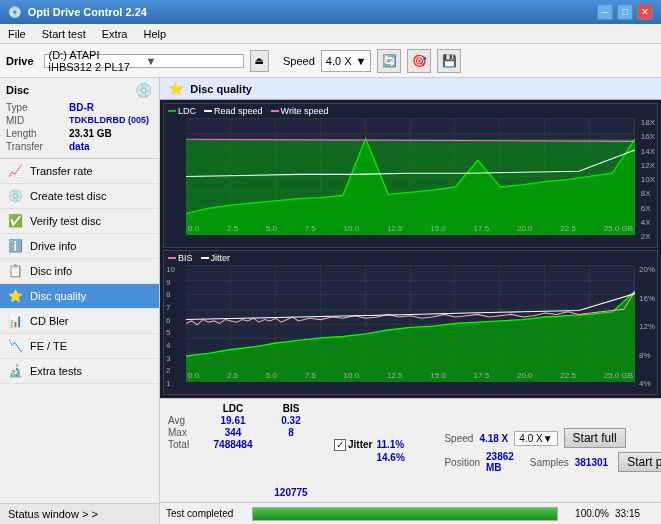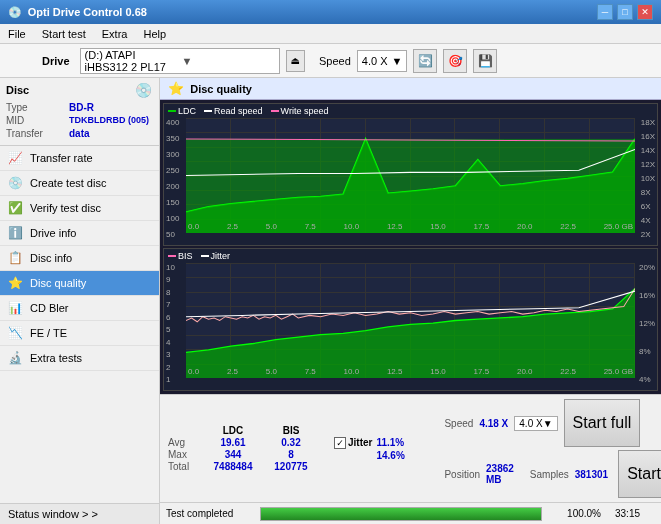--- a/index.html
+++ b/index.html
@@ -38,24 +38,24 @@
     
     .toolbar {
       background: #f5f5f5;
       border-bottom: 1px solid #ccc;
       display: flex;
       align-items: center;
       padding: 3px 6px;
       height: 34px;
       gap: 6px;
     }
-    .toolbar-label { font-size: 11px; font-weight: bold; margin-right: 4px; margin-left: 36px; }
+    .toolbar-label { font-size: 11px; font-weight: bold; margin-right: 4px; }
     .drive-select {
       display: flex; align-items: center; background: white; border: 1px solid #aaa;
-      padding: 1px 4px; font-size: 11px; height: 26px; min-width: 200px;
+      padding: 1px 4px; font-size: 11px; height: 14px; min-width: 200px;
     }
     .drive-select span { flex: 1; }
     .drive-btn {
       border: 1px solid #aaa; background: #e8e8e8; padding: 1px 4px; height: 22px;
       font-size: 10px; cursor: pointer; display: flex; align-items: center;
     }
     .speed-label { font-size: 11px; margin-left: 8px; }
     .speed-select {
       border: 1px solid #aaa; background: white; padding: 1px 4px; font-size: 11px; height: 22px;
       display: flex; align-items: center; gap: 4px;
@@ -217,39 +217,39 @@
       display: flex;
       align-items: center;
       font-size: 10px;
       gap: 8px;
     }
     .stats-val { color: #0000cc; font-weight: bold; }
     .checkbox { width: 12px; height: 12px; border: 1px solid #666; background: white; display: flex; align-items: center; justify-content: center; font-size: 9px; }
     .btn-start {
       background: linear-gradient(to bottom, #e8e8e8, #d0d0d0);
       border: 1px solid #999;
-      padding: 14px 8px;
-      font-size: 16px;
+      padding: 2px 8px;
+      font-size: 12px;
       cursor: pointer;
       white-space: nowrap;
     }
     .speed-display { color: #0000cc; font-weight: bold; }
     .speed-box {
       border: 1px solid #aaa; background: white; padding: 1px 4px; font-size: 10px;
       display: flex; align-items: center;
     }
 
     
     .progress-area {
       background: #f0f0f0;
       border-top: 1px solid #ccc;
       padding: 3px 6px;
       display: flex;
       align-items: center;
-      gap: 14px;
+      gap: 6px;
       height: 22px;
     }
     .progress-bar-container {
       flex: 1; height: 14px; background: #e0e0e0; border: 1px solid #aaa; overflow: hidden;
     }
     .progress-bar-fill {
       height: 100%; background: linear-gradient(to bottom, #44cc44, #228822);
     }
     .progress-text { font-size: 10px; color: #000; min-width: 45px; text-align: right; }
     .time-text { font-size: 10px; color: #000; min-width: 40px; }
@@ -268,21 +268,21 @@
       ),
       #1e2640;
     }
   </style>
 </head>
 <body>
 
 <div class="title-bar">
   <div class="title-bar-left">
     <span>💿</span>
-    <span>Opti Drive Control 0.68</span>
+    <span>Opti Drive Control 2.24</span>
   </div>
   <div class="title-bar-controls">
     <span>─</span>
     <span>□</span>
     <span>✕</span>
   </div>
 </div>
 
 <div class="menu-bar">
   <span>File</span>
@@ -327,20 +327,24 @@
       </div>
       <div class="disc-info-row">
         <span class="disc-info-key">Type</span>
         <span class="disc-info-val">BD-R</span>
       </div>
       <div class="disc-info-row">
         <span class="disc-info-key">MID</span>
         <span class="disc-info-val" style="font-size:9px;">TDKBLDRBD (005)</span>
       </div>
       <div class="disc-info-row">
+        <span class="disc-info-key">Length</span>
+        <span class="disc-info-val black">23.31 GB</span>
+      </div>
+      <div class="disc-info-row">
         <span class="disc-info-key">Transfer</span>
         <span class="disc-info-val">data</span>
       </div>
     </div>
 
     <div class="sidebar-nav">
       <div class="sidebar-item">
         <span class="item-icon">📈</span>
         <span>Transfer rate</span>
       </div>
@@ -417,30 +421,20 @@
 
           <polyline points="0,90 20,85 40,82 60,80 80,78 100,76 120,75 140,73 160,20 180,72 200,70 220,68 240,65 260,40 280,65 300,63 320,60 340,58 360,55 380,52 400,20" fill="none" stroke="#00ff00" stroke-width="1.5"></polyline>
 
           <polygon points="0,90 20,85 40,82 60,80 80,78 100,76 120,75 140,73 160,20 180,72 200,70 220,68 240,65 260,40 280,65 300,63 320,60 340,58 360,55 380,52 400,20 400,110 0,110" fill="#00aa00" opacity="0.7"></polygon>
 
           <polyline points="0,55 50,54 100,53 150,53 200,52 250,52 300,51 350,50 400,30" fill="none" stroke="#ffffff" stroke-width="1"></polyline>
 
           <polyline points="0,20 400,22" fill="none" stroke="#ff69b4" stroke-width="1"></polyline>
         </svg>
 
-        <div class="y-axis-left">
-          <span>400</span>
-          <span>350</span>
-          <span>300</span>
-          <span>250</span>
-          <span>200</span>
-          <span>150</span>
-          <span>100</span>
-          <span>50</span>
-        </div>
 
         <div class="y-axis-right">
           <span>18X</span>
           <span>16X</span>
           <span>14X</span>
           <span>12X</span>
           <span>10X</span>
           <span>8X</span>
           <span>6X</span>
           <span>4X</span>
@@ -535,21 +529,21 @@
           <div style="color:#555;">Avg</div>
           <div class="stats-val" style="text-align:center;">19.61</div>
           <div class="stats-val" style="text-align:center;">0.32</div>
 
           <div style="color:#555;">Max</div>
           <div class="stats-val" style="text-align:center;">344</div>
           <div class="stats-val" style="text-align:center;">8</div>
 
           <div style="color:#555;">Total</div>
           <div class="stats-val" style="text-align:center;">7488484</div>
-          <div class="stats-val" style="text-align:center;">120775</div>
+          <div class="stats-val" style="text-align:center;margin-top:48px;">120775</div>
         </div>
 
         <div style="margin-left:6px; display:grid; grid-template-columns: auto 60px; font-size:10px; gap:1px 4px; align-items:center;">
           <div style="display:flex; align-items:center; gap:2px;">
             <div class="checkbox">✓</div>
             <span style="font-weight:bold;">Jitter</span>
           </div>
           <div class="stats-val">11.1%</div>
 
           <div></div>

